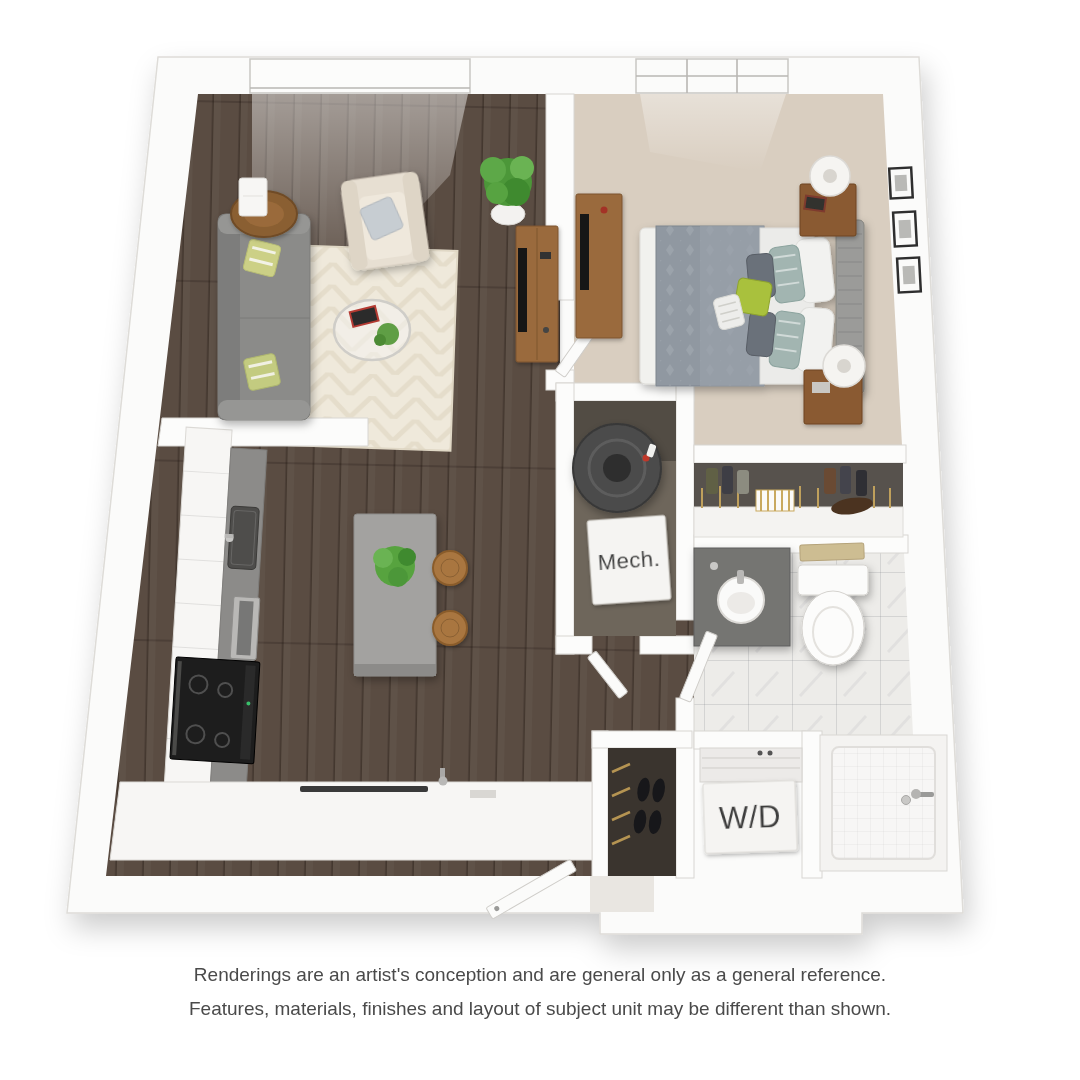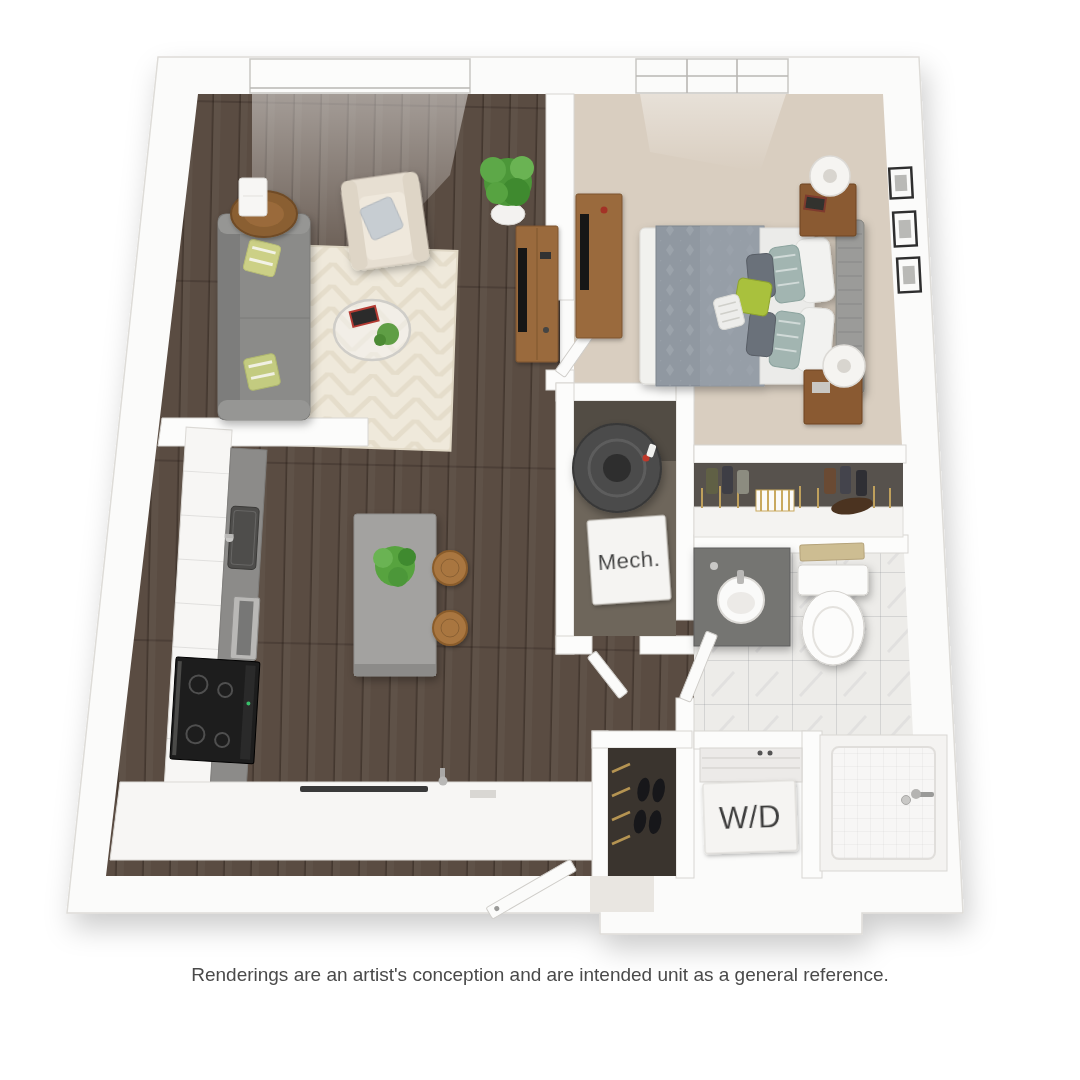--- a/index.html
+++ b/index.html
@@ -405,15 +405,16 @@
   </g>
 
   <rect x="590" y="876" width="64" height="36" fill="#e9e6e1"></rect>
   <g transform="rotate(-30 575 868)">
     <rect class="doorleaf" x="478" y="858" width="97" height="13" rx="2"></rect>
     <circle cx="487" cy="864" r="2.5" fill="#9a9a98"></circle>
   </g>
 </svg>
 
 <div id="disclaimer">
-  <div>Renderings are an artist's conception and are intended unit as a general reference.</div>
+  <div>Renderings are an artist's conception and are general only as a general reference.</div>
+  <div>Features, materials, finishes and layout of subject unit may be different than shown.</div>
 </div>
 </div>
 
 </body></html>

